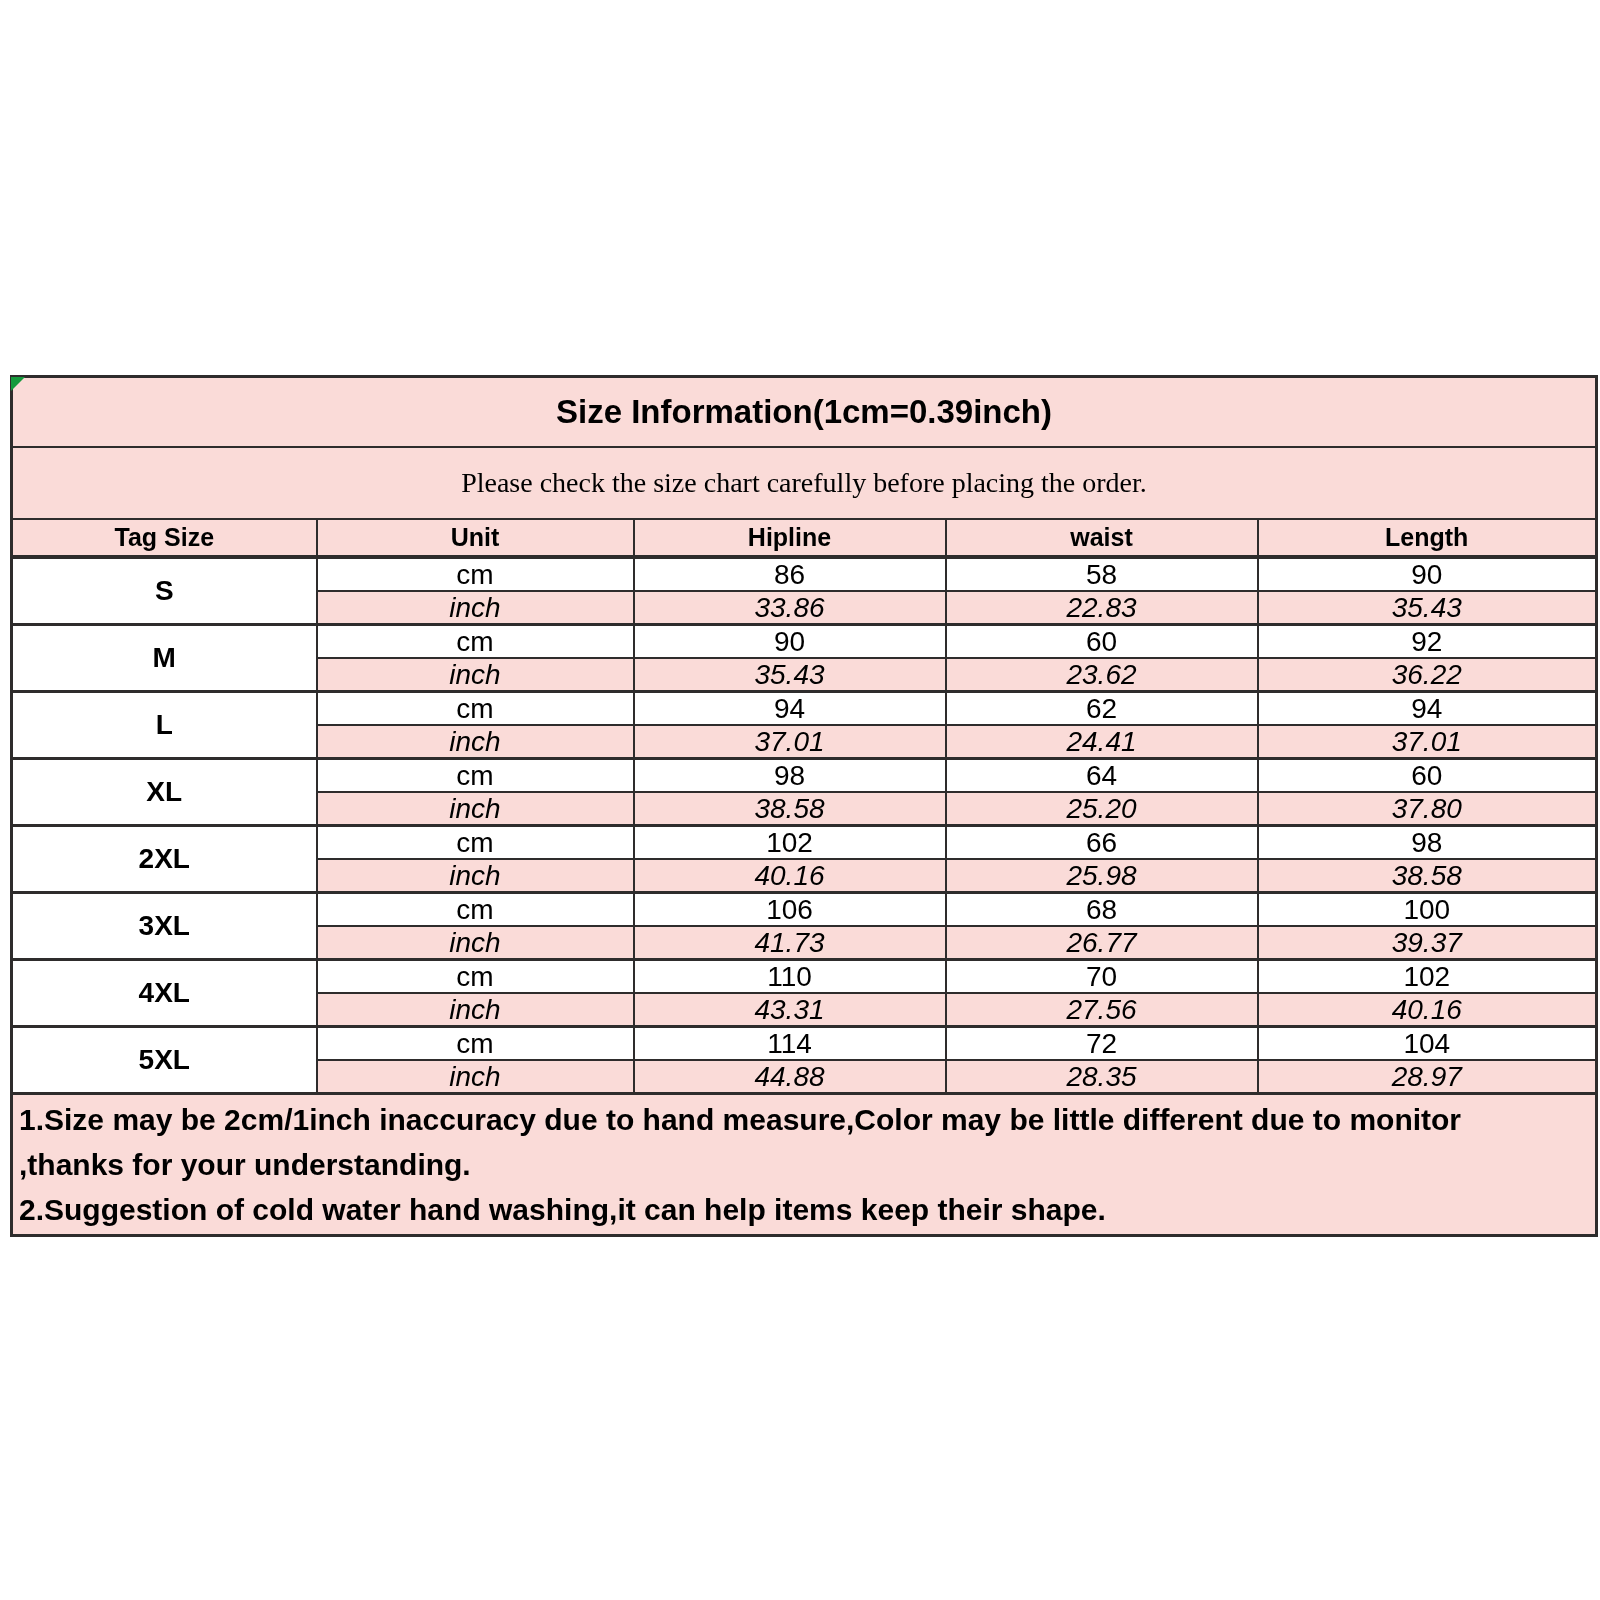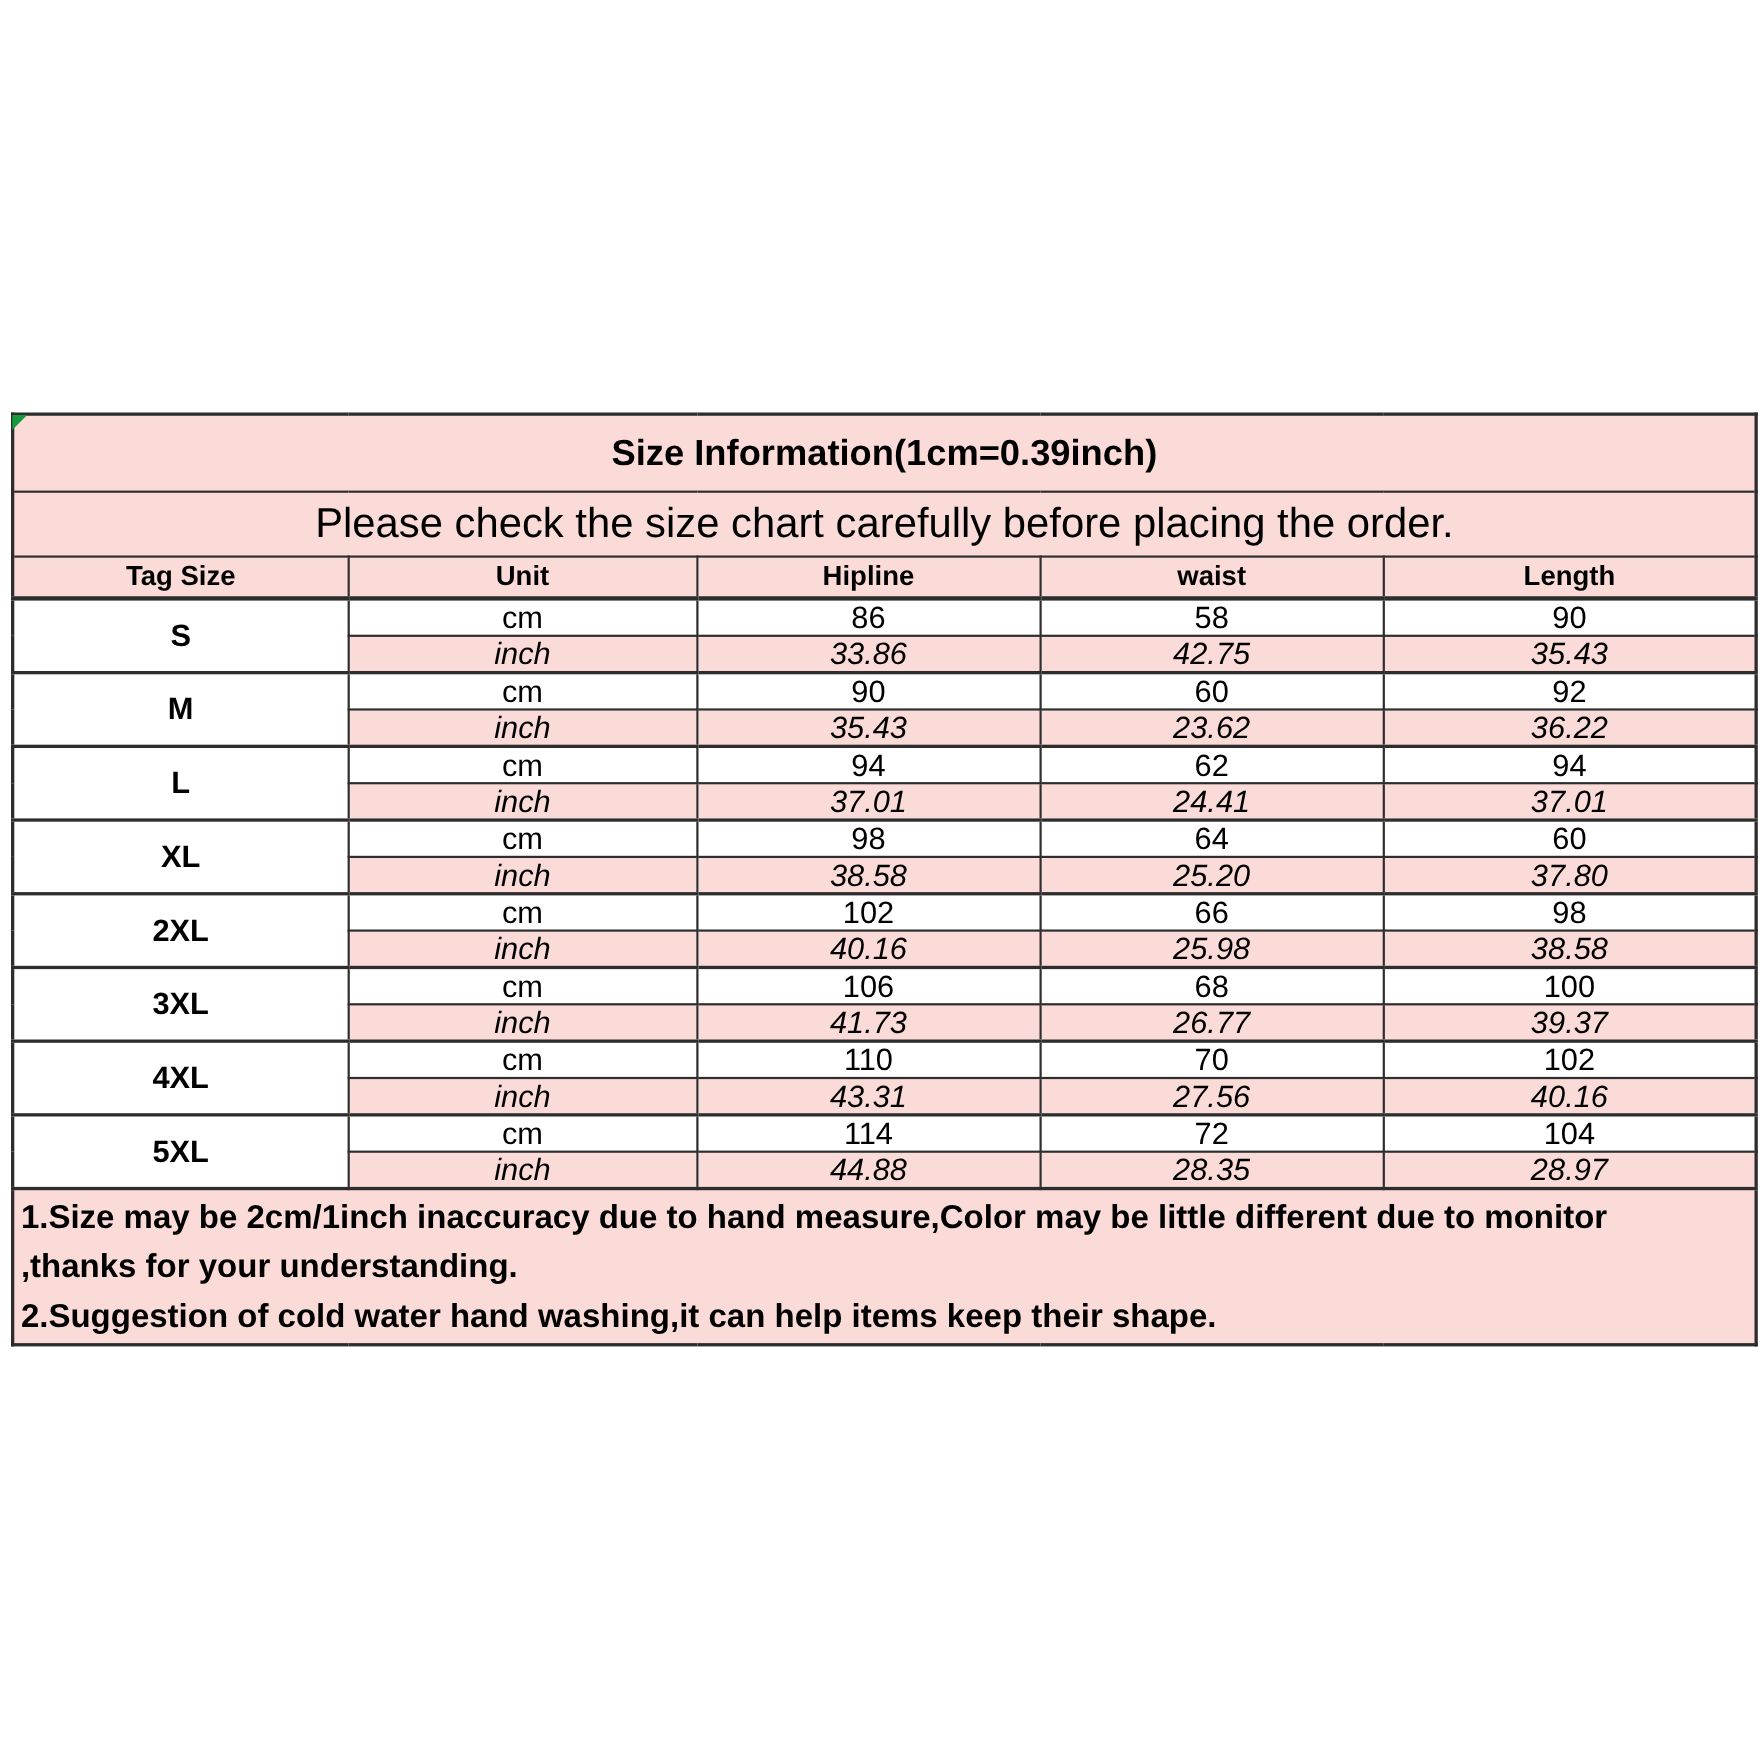--- a/index.html
+++ b/index.html
@@ -25,21 +25,21 @@
     padding-left:28px;
   }
   .size-table td,.size-table th{
     border:2px solid var(--border,#2e2c2c);
     text-align:center;vertical-align:middle;padding:0;overflow:hidden;
   }
   tr.title-row td{
     background:var(--pink,#fadbd8);font-weight:bold;font-size:33px;height:70px;
   }
   tr.subtitle-row td{
-    background:var(--pink,#fadbd8);font-size:38px;height:59px;
+    background:var(--pink,#fadbd8);font-size:28px;height:72px;font-family:Liberation Serif, serif;
   }
   tr.header-row th{
     background:var(--pink,#fadbd8);font-weight:bold;font-size:25px;height:38px;
     border-bottom:4px solid var(--border,#2e2c2c);
   }
   td.tag{
     background:var(--white,#fff);font-weight:bold;font-size:40px;
   }
   tr.row-cm td,tr.row-inch td{height:33px;font-size:28px;line-height:31px;}
   tr.row-cm td{background:var(--white,#fff);}
@@ -84,21 +84,21 @@
       <tr class="row-cm group-start">
         <td class="tag" rowspan="2">S</td>
         <td>cm</td>
         <td>86</td>
         <td>58</td>
         <td>90</td>
       </tr>
       <tr class="row-inch">
         <td>inch</td>
         <td>33.86</td>
-        <td>42.75</td>
+        <td>22.83</td>
         <td>35.43</td>
       </tr>
 
       <tr class="row-cm group-start">
         <td class="tag" rowspan="2">M</td>
         <td>cm</td>
         <td>90</td>
         <td>60</td>
         <td>92</td>
       </tr>

